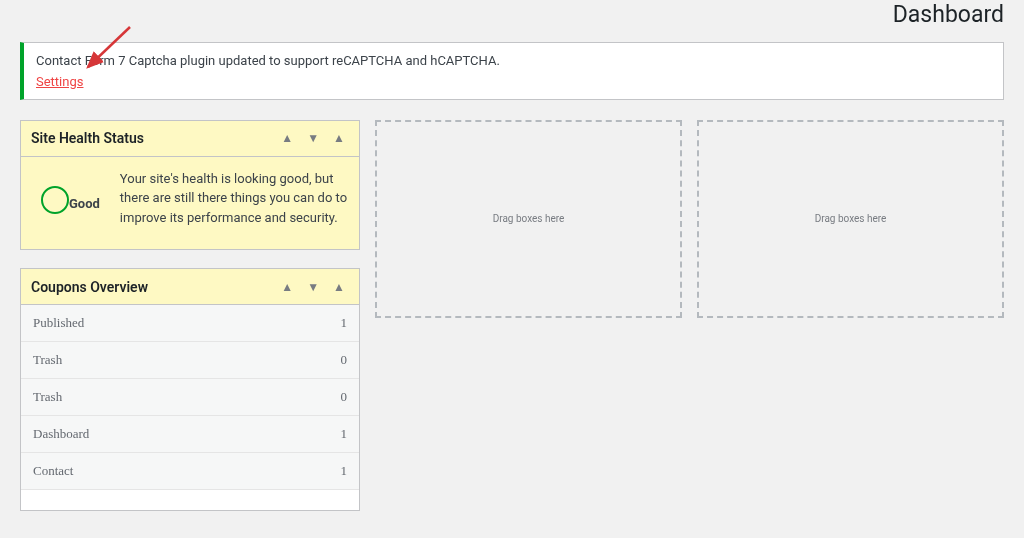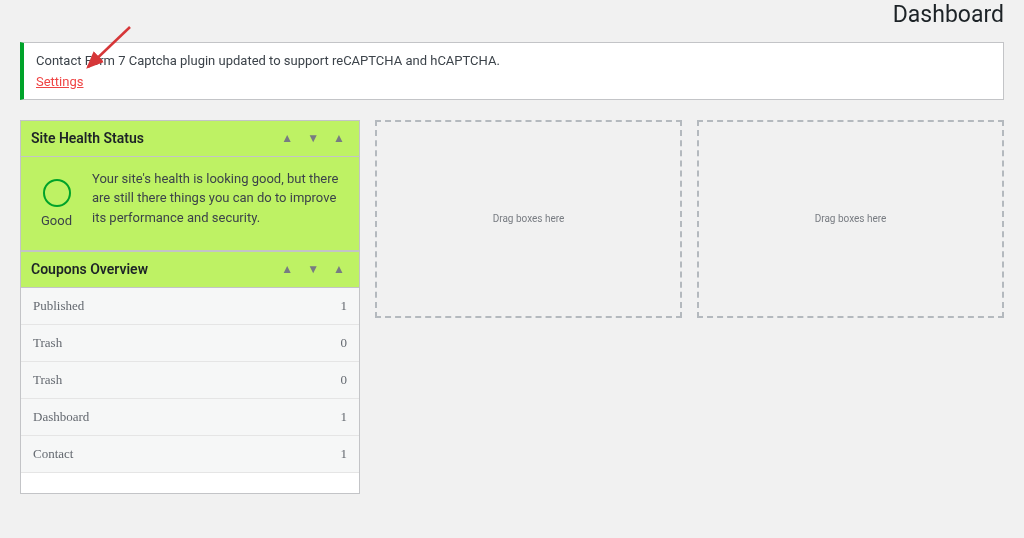--- a/index.html
+++ b/index.html
@@ -52,22 +52,23 @@
     .col-left {
       width: 340px;
       flex-shrink: 0;
     }
     .col-right {
       flex: 1;
       display: flex;
       gap: 15px;
     }
     .postbox {
-      background: #bef264;
+      background: #fef9c3;
       border: 1px solid #c3c4c7;
+      margin-bottom: 18px;
     }
     .postbox-header {
       display: flex;
       align-items: center;
       justify-content: space-between;
       border-bottom: 1px solid #c3c4c7;
       padding: 0 10px;
       height: 36px;
     }
     .postbox-title {
@@ -85,25 +86,26 @@
       color: #787c82;
       font-size: 12px;
       padding: 4px;
     }
     .health-body {
       display: flex;
       padding: 12px 10px;
     }
     .health-indicator {
       display: flex;
-      flex-direction: column;
+      flex-direction: row;
       align-items: center;
       justify-content: center;
       padding: 10px 20px 10px 10px;
       flex-shrink: 0;
+      font-weight: bold;
     }
     .health-circle {
       width: 28px;
       height: 28px;
       border: 2px solid #00a32a;
       border-radius: 50%;
       margin-bottom: 6px;
     }
     .health-label {
       font-size: 13px;

